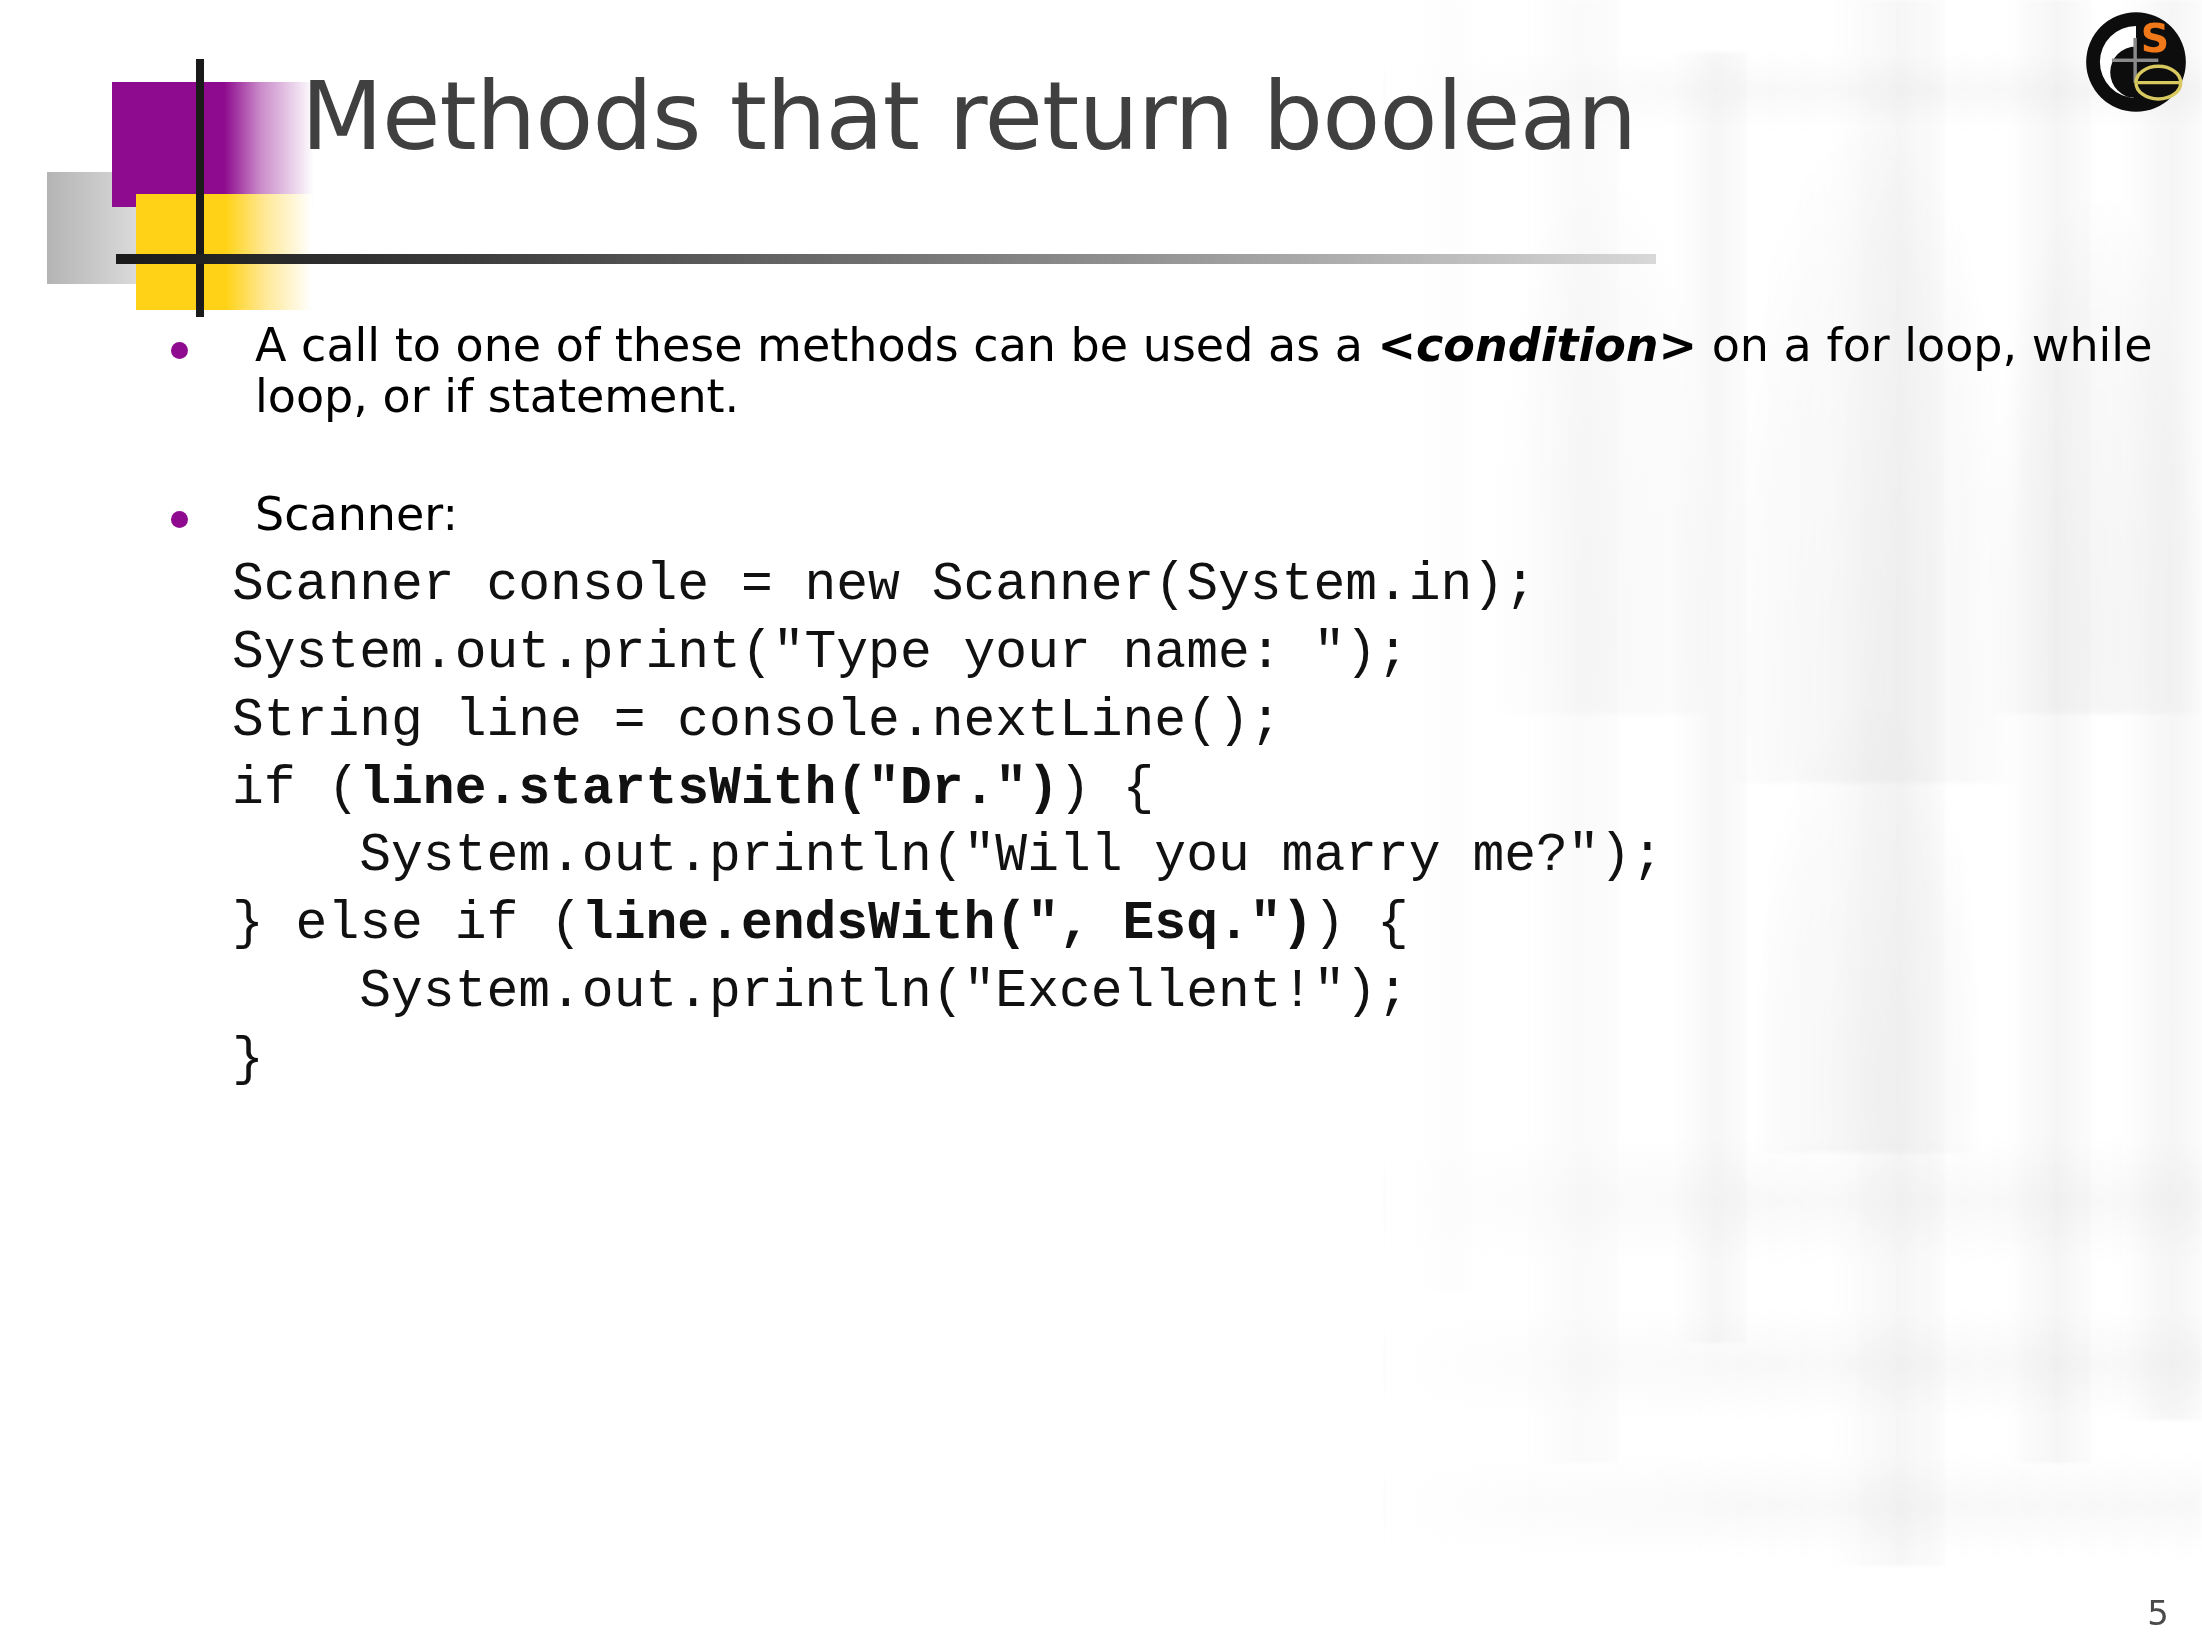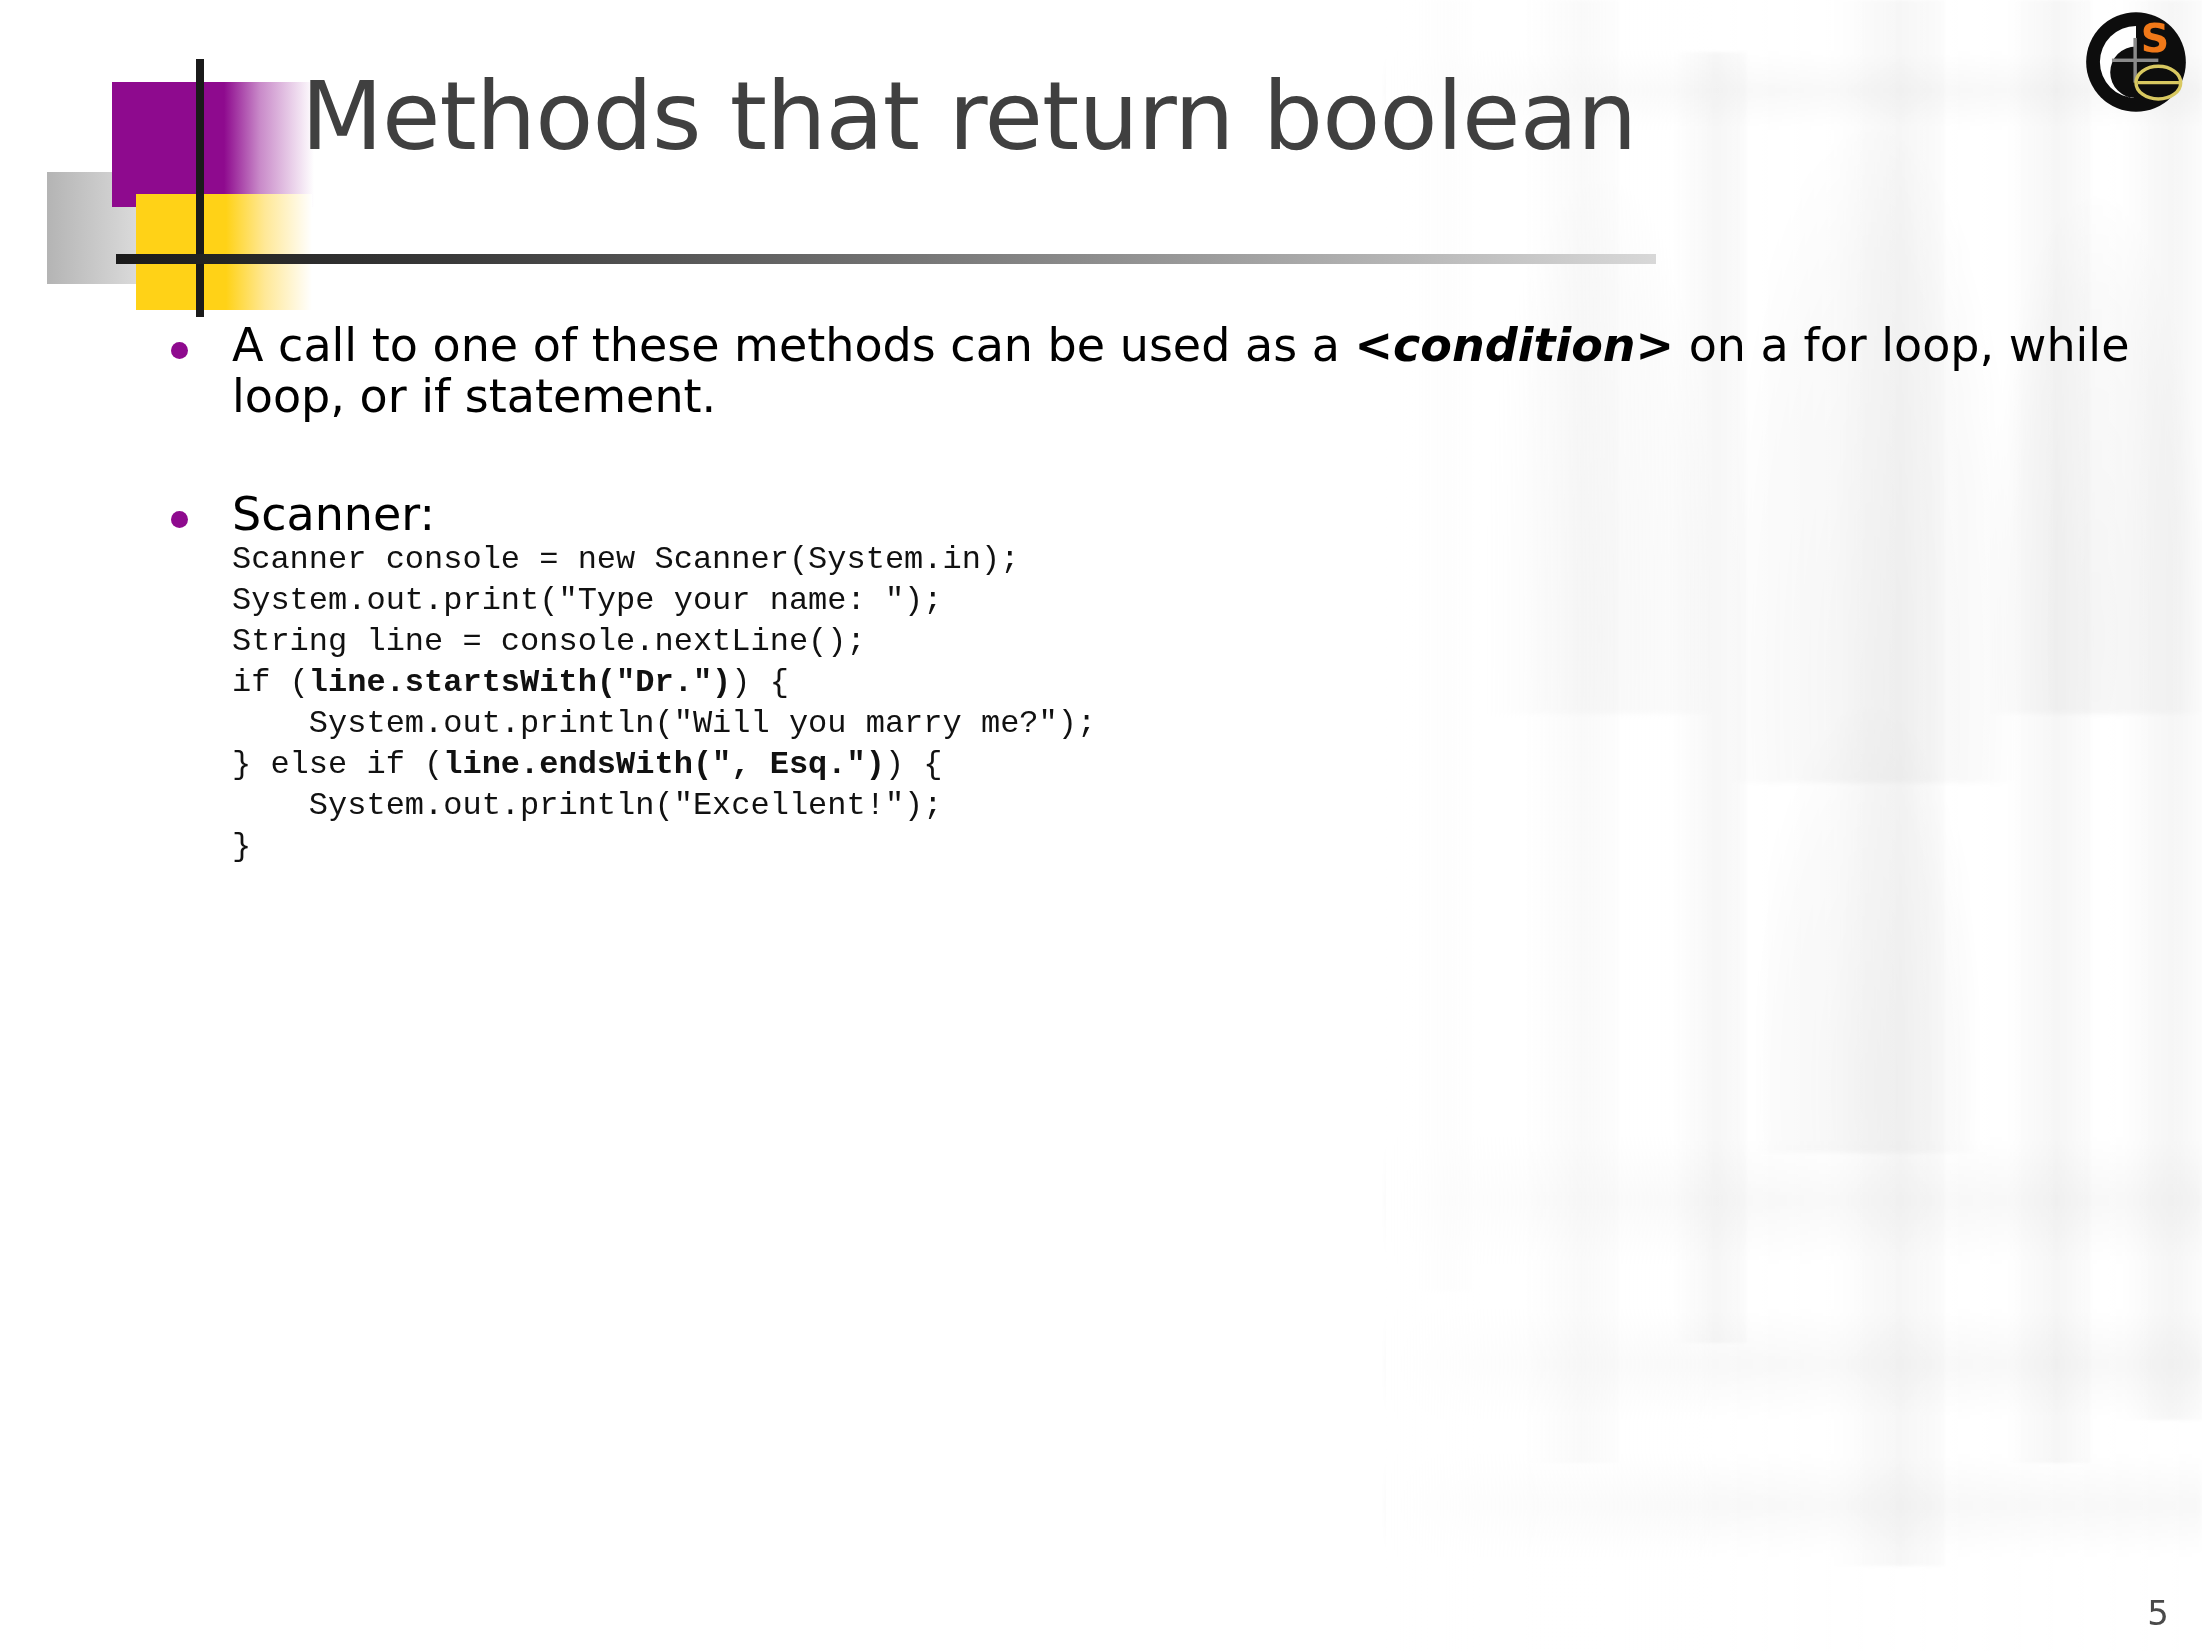--- a/index.html
+++ b/index.html
@@ -160,33 +160,34 @@
   }
   .l2 .bullet {
     position: absolute;
     left: 145px;
     top: 22.4px;
     width: 17px;
     height: 17px;
     border-radius: 50%;
     background: #8E0A8E;
   }
-  .l2 .txt { display: block; }
+  .l2 .txt { display: block; margin-left: 23px; }
   .cond {
     font-weight: bold;
     font-style: italic;
   }
 
   .spacer { height: 67px; }
 
   
   .code {
+    margin-top: 12px;
     padding-left: 206px;
     font-family: "Liberation Mono", "DejaVu Sans Mono", monospace;
-    font-size: 32px;
+    font-size: 53px;
     line-height: 1.28;
     color: #111111;
     white-space: pre;
   }
   .code .ln { display: block; min-height: 1.28em; }
   .code b { font-weight: bold; }
 
   
   .pageno {
     position: absolute;

